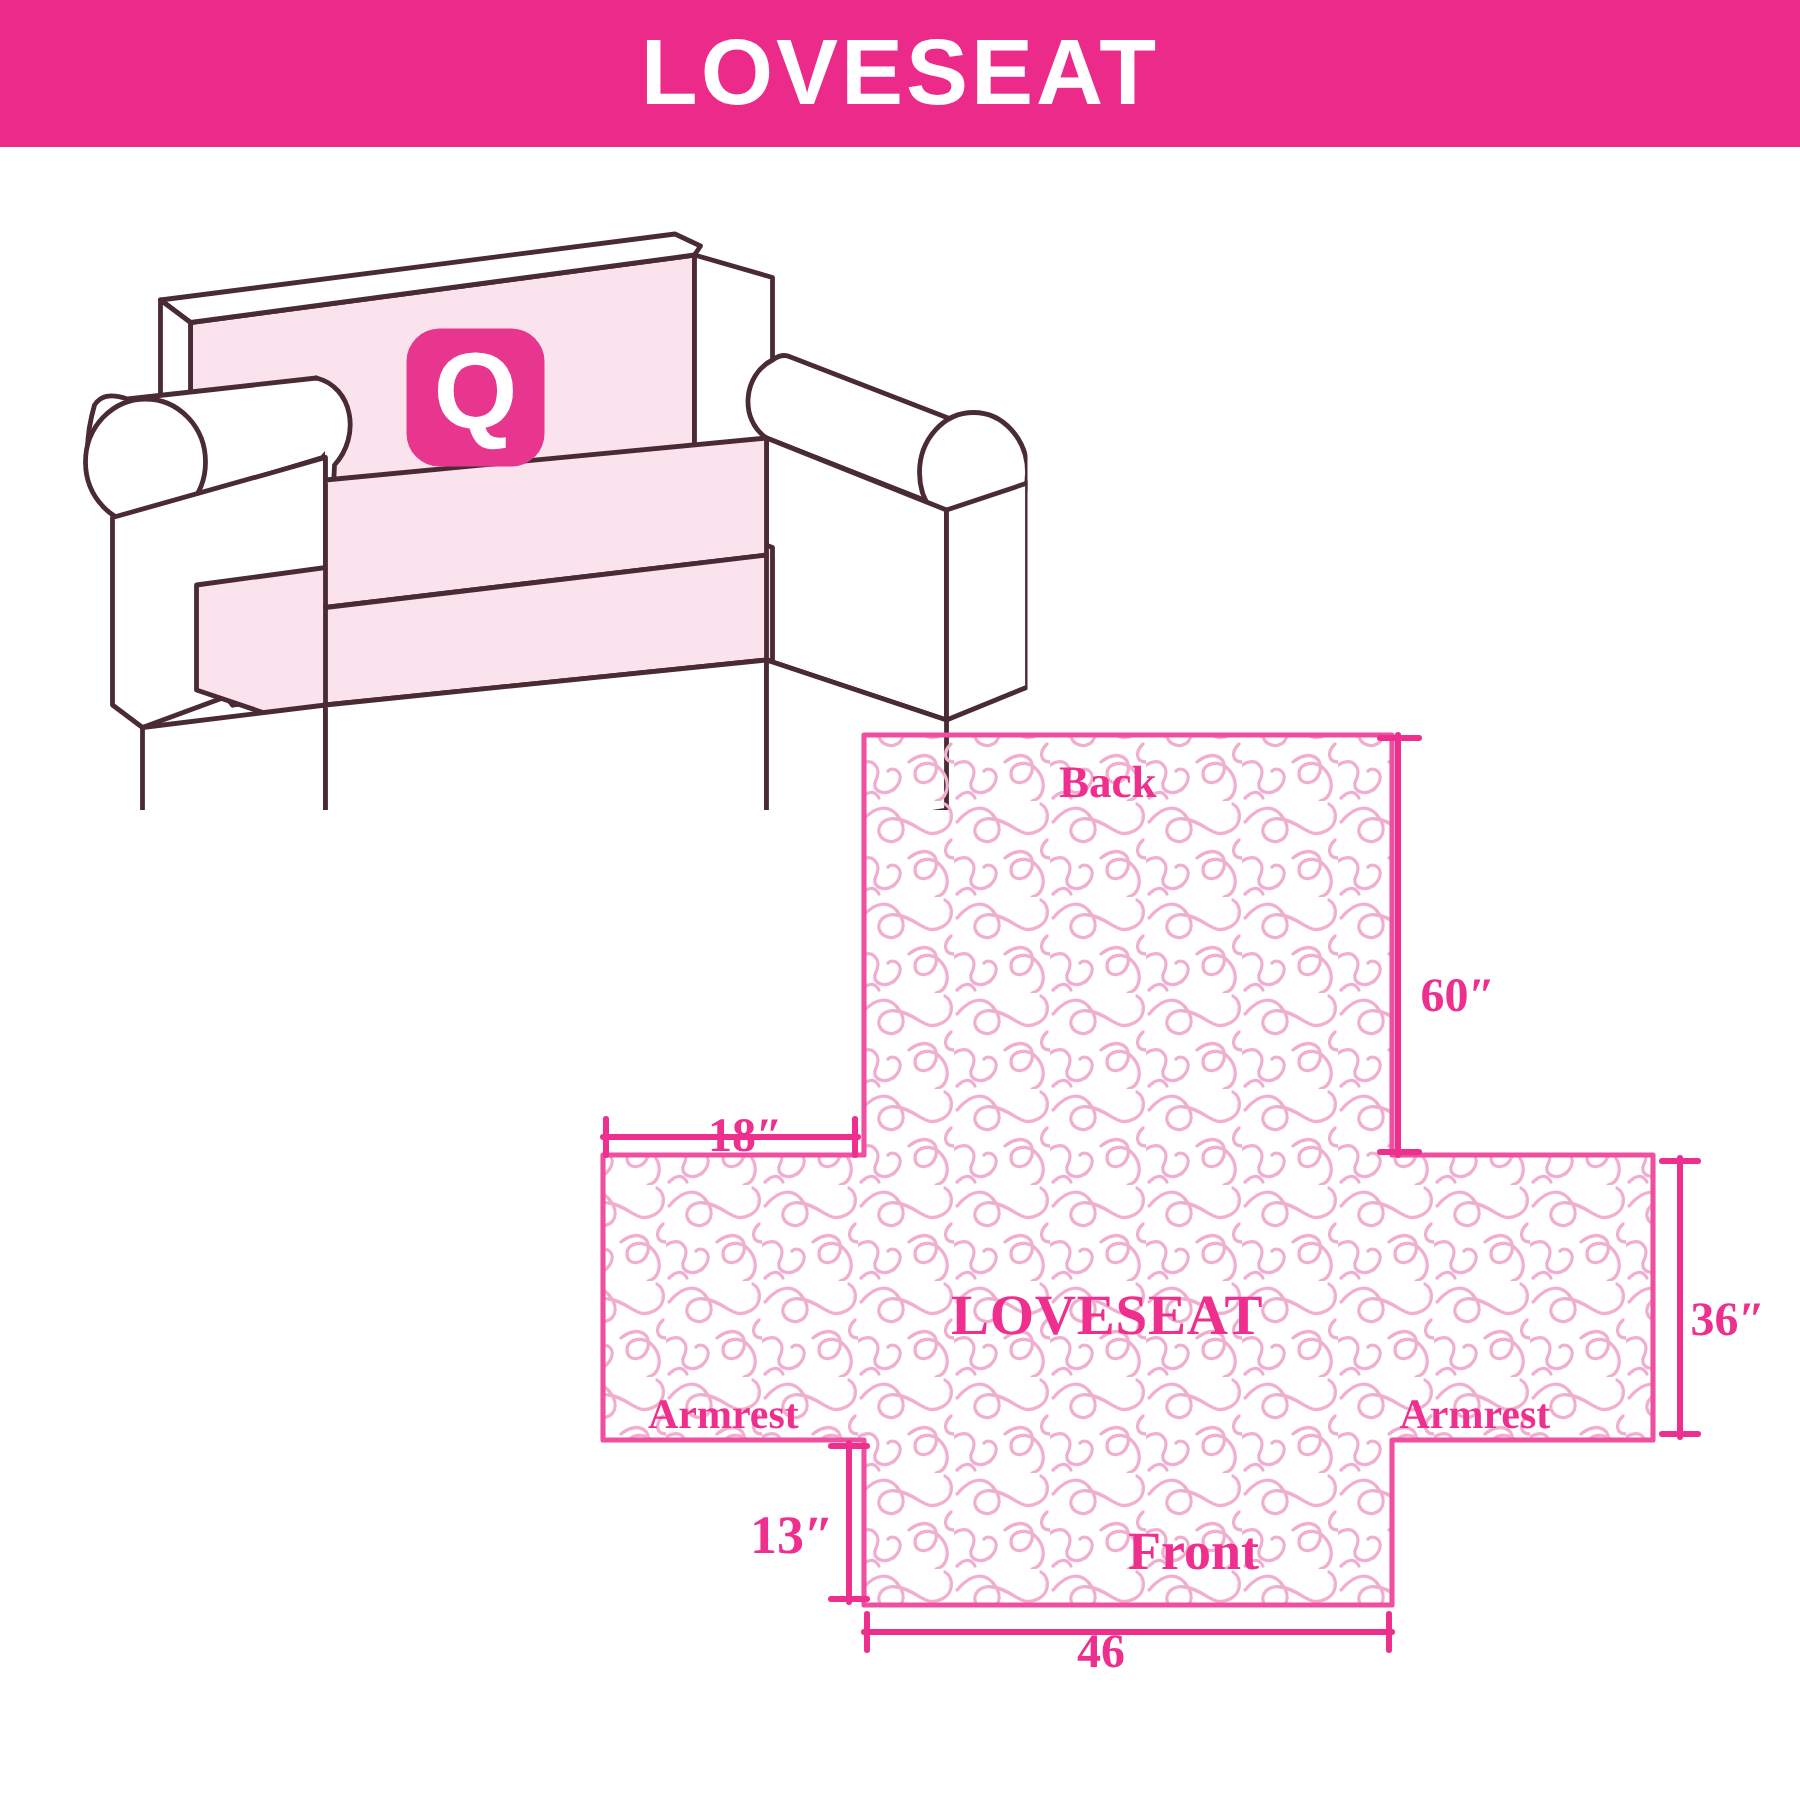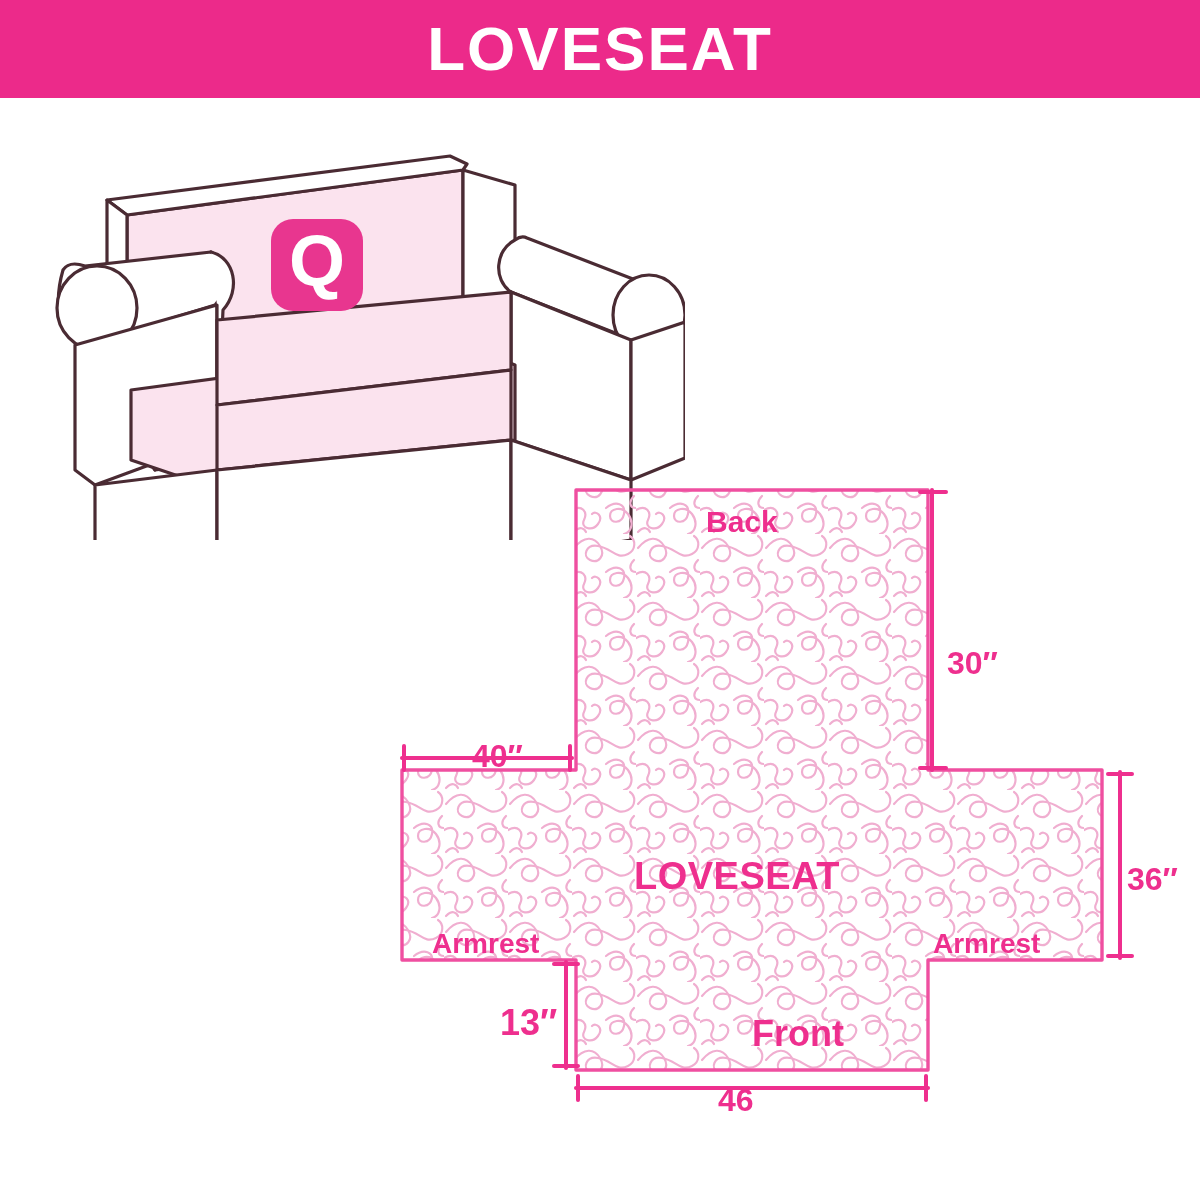--- a/index.html
+++ b/index.html
@@ -73,21 +73,21 @@
     position: absolute;
     left: 380px;
     top: 470px;
     width: 800px;
     height: 660px;
   }
   .lbl {
     position: absolute;
     color: #ee2f8e;
     font-weight: bold;
-    font-family: Liberation Sans, sans-serif;
+    font-family: Liberation Serif, serif;
     white-space: nowrap;
     text-align: center;
   }
   .lbl-back   { left: 706px; top: 505px; font-size: 30px; }
   .lbl-front  { left: 704px; top: 1013px; font-size: 36px; margin-left: 48px; }
   .lbl-arm-l  { left: 432px; top: 928px; font-size: 28px; }
   .lbl-arm-r  { left: 933px; top: 928px; font-size: 28px; }
   .lbl-center { left: 634px; top: 855px; font-size: 38px; letter-spacing: 0.5px; }
   .lbl-40     { left: 947px; top: 645px; font-size: 32px; }
   .lbl-23     { left: 1127px; top: 861px; font-size: 32px; }
@@ -193,19 +193,19 @@
         <path d="M546 606 L546 630"></path>
       </g>
     </svg>
   </div>
 
   <div class="lbl lbl-back">Back</div>
   <div class="lbl lbl-front">Front</div>
   <div class="lbl lbl-arm-l">Armrest</div>
   <div class="lbl lbl-arm-r">Armrest</div>
   <div class="lbl lbl-center">LOVESEAT</div>
-  <div class="lbl lbl-40">30″</div>
+  <div class="lbl lbl-40">60″</div>
   <div class="lbl lbl-23">36″</div>
-  <div class="lbl lbl-24">40″</div>
+  <div class="lbl lbl-24">18″</div>
   <div class="lbl lbl-13">13″</div>
   <div class="lbl lbl-46">46</div>
 
 </div>
 
 </body></html>

